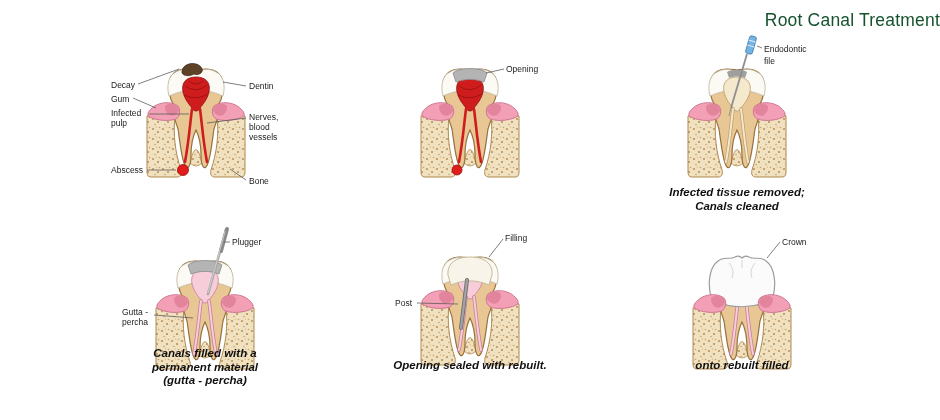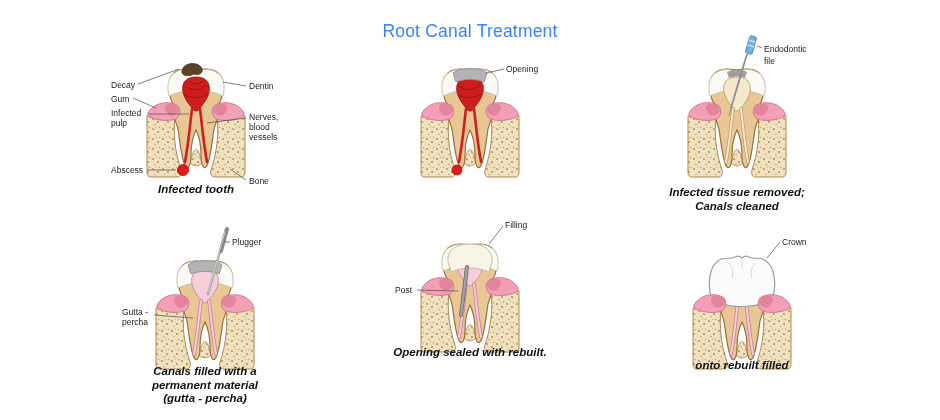--- a/index.html
+++ b/index.html
@@ -1,22 +1,22 @@
 <!DOCTYPE html>
 <html><head>
 <meta charset="utf-8">
 <style>
   html,body{margin:0;padding:0;}
   body{
     width:940px;height:420px;position:relative;background:#ffffff;overflow:hidden;
     font-family:"Liberation Sans",sans-serif;
   }
   .title{
-    position:absolute;top:21px;left:0;width:940px;text-align:center;
-    font:500 17.5px "Liberation Sans",sans-serif;color:#3b82f6;letter-spacing:.2px;
+    position:absolute;top:10px;left:0;width:940px;text-align:right;
+    font:500 17.5px "Liberation Sans",sans-serif;color:#14532d;letter-spacing:.2px;
   }
   .panel{position:absolute;width:250px;height:205px;}
   svg.tooth{position:absolute;top:0;left:0;overflow:visible;}
   .caption{
     position:absolute;left:0;width:250px;text-align:center;
     font:italic bold 11.5px/13.5px "Liberation Sans",sans-serif;color:#101010;
   }
   .lbl{font:8.5px "Liberation Sans",sans-serif;fill:#1b1b1b;}
   .ldr{stroke:#555;stroke-width:.75;}
 </style>
@@ -95,23 +95,20 @@
       <line class="ldr" x1="175" y1="62" x2="136" y2="67"></line>
       <text class="lbl" x="178" y="64">Nerves,</text>
       <text class="lbl" x="178" y="74">blood</text>
       <text class="lbl" x="178" y="84">vessels</text>
     </g>
     <g>
       <line class="ldr" x1="175" y1="124" x2="159" y2="113"></line>
       <text class="lbl" x="178" y="128">Bone</text>
     </g>
   </svg>
-  <figcaption class="caption" style="top:163px">
-    <div>Infected tooth</div>
-  </figcaption>
 </figure>
 
 <figure class="panel" style="left:345px;top:20px;margin:0">
   <svg class="tooth" width="250" height="172" viewBox="0 -24 250 148">
     <use href="#toothBody"></use>
     <g>
       <use href="#chamberP" fill="#cf1d1d" stroke="#8d0f0f" stroke-width="0.8"></use>
       <use href="#canalL" stroke="#cf1d1d" stroke-width="2.6"></use>
       <use href="#canalR" stroke="#cf1d1d" stroke-width="2.6"></use>
       <path d="M114,30 Q125,38 136,29 M113,39 Q125,45 137,38" fill="none" stroke="#8d0f0f" stroke-width="0.7"></path>
@@ -180,28 +177,28 @@
     <g>
       <line class="ldr" x1="150" y1="-6" x2="144" y2="-6"></line>
       <text class="lbl" x="152" y="-3">Plugger</text>
     </g>
     <g>
       <line class="ldr" x1="74" y1="67" x2="113" y2="70"></line>
       <text class="lbl" x="42" y="67">Gutta -</text>
       <text class="lbl" x="42" y="77">percha</text>
     </g>
   </svg>
-  <figcaption class="caption" style="top:153px">
+  <figcaption class="caption" style="top:135px">
     <div>Canals filled with a</div>
     <div>permanent material</div>
     <div>(gutta - percha)</div>
   </figcaption>
 </figure>
 
-<figure class="panel" style="left:345px;top:195px;margin:0">
+<figure class="panel" style="left:345px;top:208px;margin:0">
   <svg class="tooth" width="250" height="172" viewBox="0 -24 250 148">
     <use href="#toothBody"></use>
     <g>
       <use href="#chamberP" fill="#f6cdd9" stroke="#c87f99" stroke-width="0.8"></use>
       <use href="#canalL" stroke="#c87f99" stroke-width="3.6"></use>
       <use href="#canalR" stroke="#c87f99" stroke-width="3.6"></use>
       <use href="#canalL" stroke="#f6cdd9" stroke-width="2"></use>
       <use href="#canalR" stroke="#f6cdd9" stroke-width="2"></use>
     </g>
     <path d="M103,31 C102,19 111,13 125,13 C139,13 148,19 147,31 L144,41 C131,35.5 119,35.5 106,41 Z" fill="#f8f4e9" stroke="#c6ba9c" stroke-width="1"></path>

